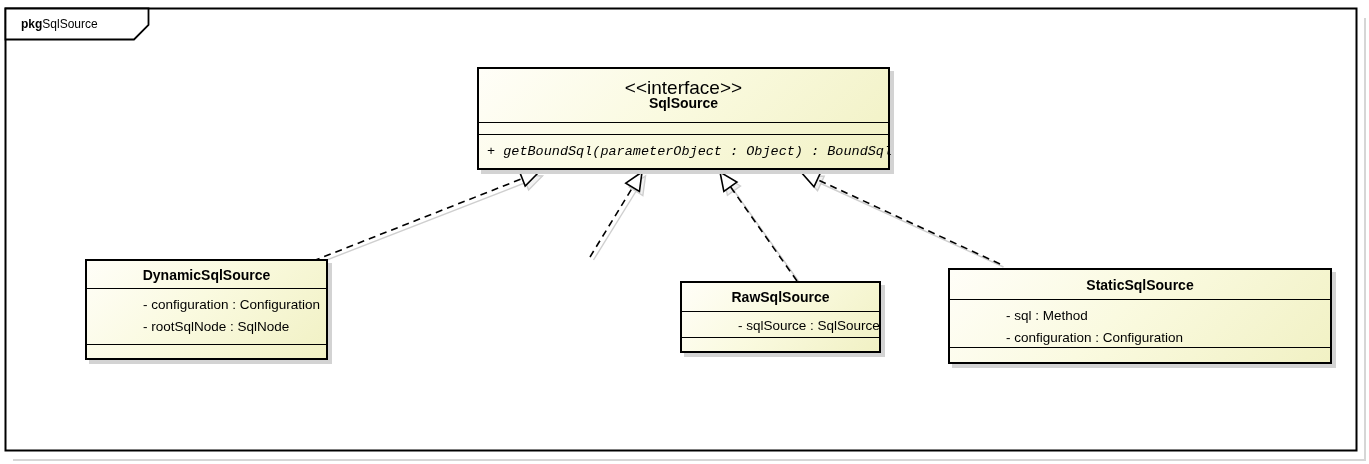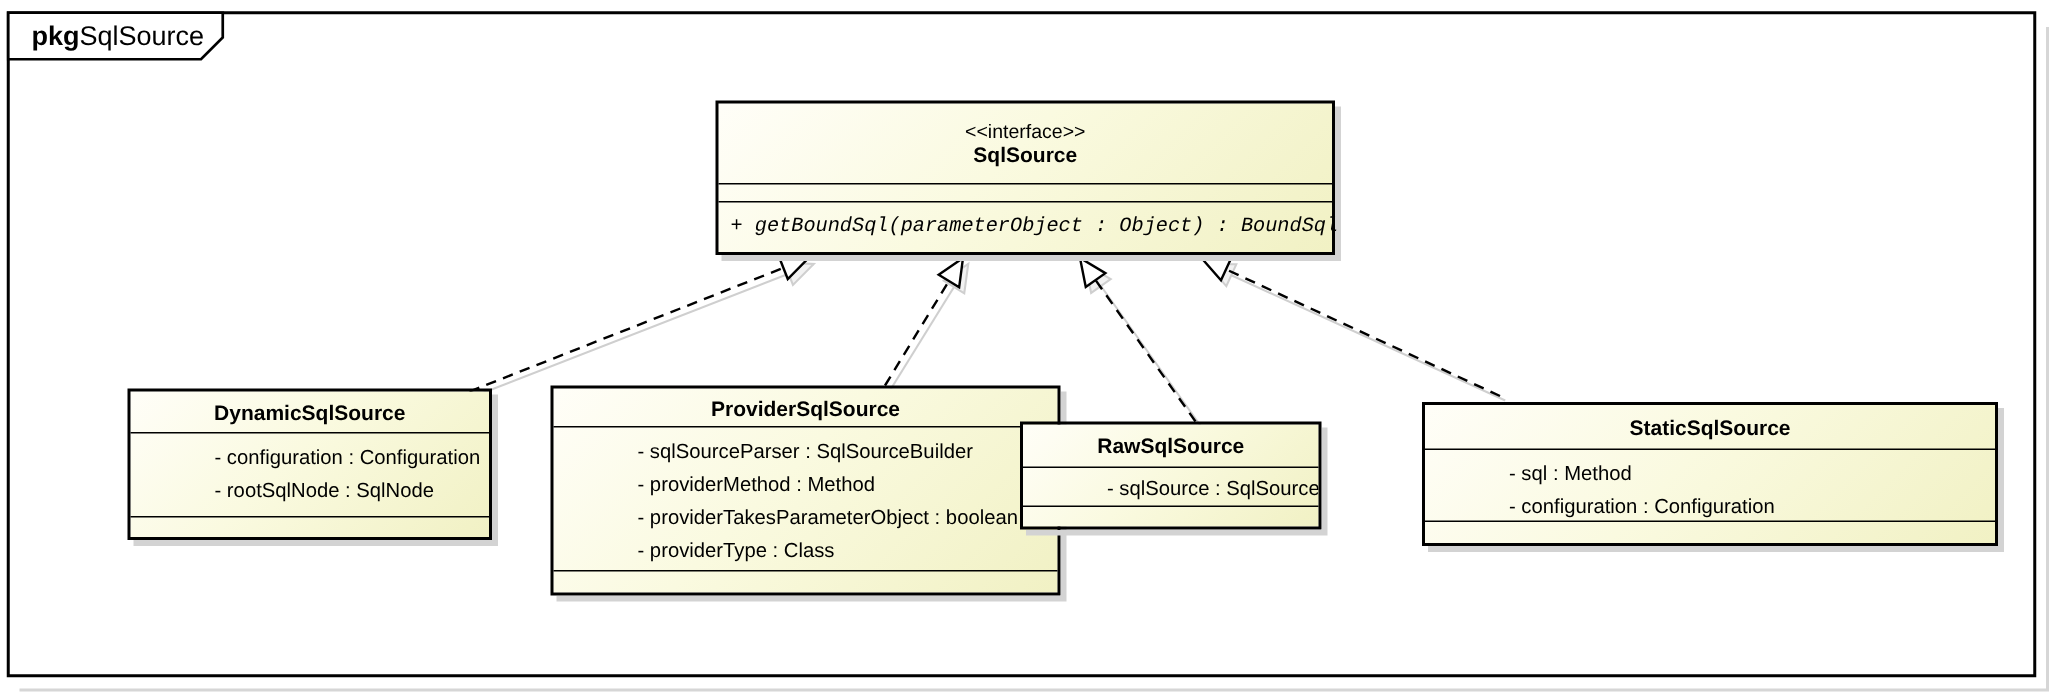--- a/index.html
+++ b/index.html
@@ -12,32 +12,32 @@
     position:absolute;z-index:2;box-sizing:border-box;
     border:2px solid #000;
     background:linear-gradient(135deg,#fffef8 0%,#fafae0 45%,#f1f1c4 100%);
     box-shadow:4px 4px 0 #d3d3d3;
     display:flex;flex-direction:column;font-size:13.5px;
   }
   .c-title{
     display:flex;flex-direction:column;align-items:center;justify-content:center;
     font-weight:bold;font-size:14px;flex:0 0 auto;
   }
-  .c-stereo{font-weight:normal;font-size:13px;line-height:15px;}
+  .c-stereo{font-weight:normal;font-size:19px;line-height:15px;}
   .c-name{line-height:17px;}
   .c-attrs{border-top:1px solid #000;padding:5px 8px 0;flex:1 1 auto;overflow:hidden;}
   .c-attrs .attr{line-height:22px;white-space:nowrap;margin-left:48px;}
   .c-empty{border-top:1px solid #000;flex:0 0 auto;}
   .c-ops{border-top:1px solid #000;flex:0 0 auto;font-family:Liberation Mono, monospace;}
   .c-ops.with-text{
     flex:1 1 auto;display:flex;align-items:center;padding:0 8px;
     font-style:italic;white-space:nowrap;
   }
   .pkg-label{
-    position:absolute;left:21px;top:15px;z-index:3;font-size:18px;line-height:18px;
+    position:absolute;left:21px;top:15px;z-index:3;font-size:12px;line-height:18px;
   }
   .pkg-label .kw{font-weight:bold;}
 </style>
 </head>
 <body>
 
 <div class="canvas">
 
   <svg class="layer-svg" width="1369" height="464" viewBox="0 0 1369 464">
     <defs>
@@ -83,30 +83,20 @@
 
   <div class="uml-class" style="left:85px;top:259px;width:243px;height:101px">
     <div class="c-title" style="height:27px">DynamicSqlSource</div>
     <div class="c-attrs">
       <div class="attr">- configuration : Configuration</div>
       <div class="attr">- rootSqlNode : SqlNode</div>
     </div>
     <div class="c-ops" style="height:13px"></div>
   </div>
 
-  <div class="uml-class" style="left:367px;top:257px;width:340px;height:140px">
-    <div class="c-title" style="height:25px">ProviderSqlSource</div>
-    <div class="c-attrs">
-      <div class="attr">- sqlSourceParser : SqlSourceBuilder</div>
-      <div class="attr">- providerMethod : Method</div>
-      <div class="attr">- providerTakesParameterObject : boolean</div>
-      <div class="attr">- providerType : Class</div>
-    </div>
-    <div class="c-ops" style="height:14px"></div>
-  </div>
 
   <div class="uml-class" style="left:680px;top:281px;width:201px;height:72px">
     <div class="c-title" style="height:28px">RawSqlSource</div>
     <div class="c-attrs" style="padding-top:3px">
       <div class="attr">- sqlSource : SqlSource</div>
     </div>
     <div class="c-ops" style="height:13px"></div>
   </div>
 
   <div class="uml-class" style="left:948px;top:268px;width:384px;height:96px">

